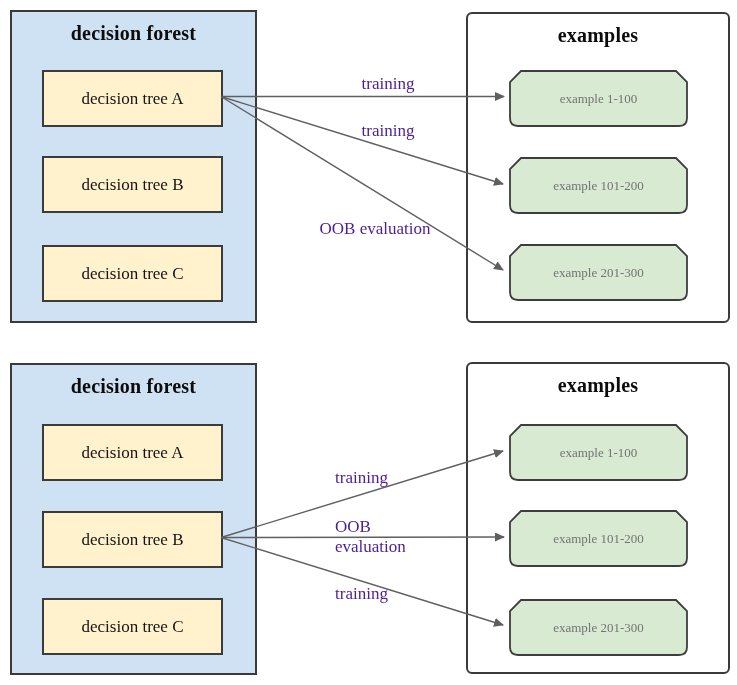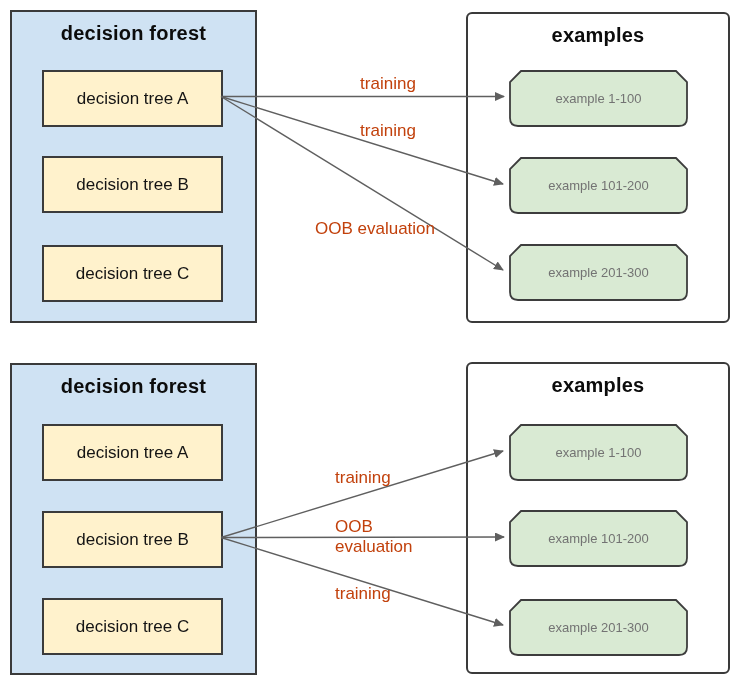--- a/index.html
+++ b/index.html
@@ -1,18 +1,18 @@
 <!DOCTYPE html>
 <html><head>
 <meta charset="utf-8">
 <style>
   html,body { margin:0; padding:0; background:#ffffff; }
   .canvas {
     position:relative; width:737px; height:685px; background:#ffffff;
-    font-family:Liberation Sans, sans-serif; color:#111;
+    font-family:Liberation Serif, serif; color:#111;
     overflow:hidden;
   }
   .outer-box { position:absolute; box-sizing:border-box; border:2px solid #3a3a3a; }
   .forest-box { background:#cfe2f3; }
   .examples-box { background:#ffffff;border-radius:6px; }
   .box-title {
     position:absolute; left:0; right:0; top:10px; text-align:center;
     font-weight:bold; font-size:20px; color:#0c0c0c; letter-spacing:0.2px;
   }
   .tree-box {
@@ -23,21 +23,21 @@
   }
   .example-box { position:absolute; width:179px; height:57px; }
   .example-box svg.plaque { position:absolute; left:0; top:0; }
   .example-label {
     position:relative; width:100%; height:100%;
     display:flex; align-items:center; justify-content:center;
     font-size:13px; color:#737373;
   }
   svg.arrow-layer { position:absolute; left:0; top:0; pointer-events:none; }
   svg.arrow-layer line { stroke:#5f5f5f; stroke-width:1.4; }
-  .arrow-label { position:absolute; font-size:17px; color:#c2410c; line-height:20px; }
+  .arrow-label { position:absolute; font-size:17px; color:#4c1d95; line-height:20px; }
   .lbl-centered { transform:translate(-50%,-50%); white-space:nowrap; }
   .lbl-left { transform:translateY(-50%); }
   .lbl-wrap { width:86px; }
 </style>
 </head>
 <body>
 
 <div class="canvas">
 
   <div class="outer-box forest-box" style="left:10px; top:10px; width:247px; height:313px;">

